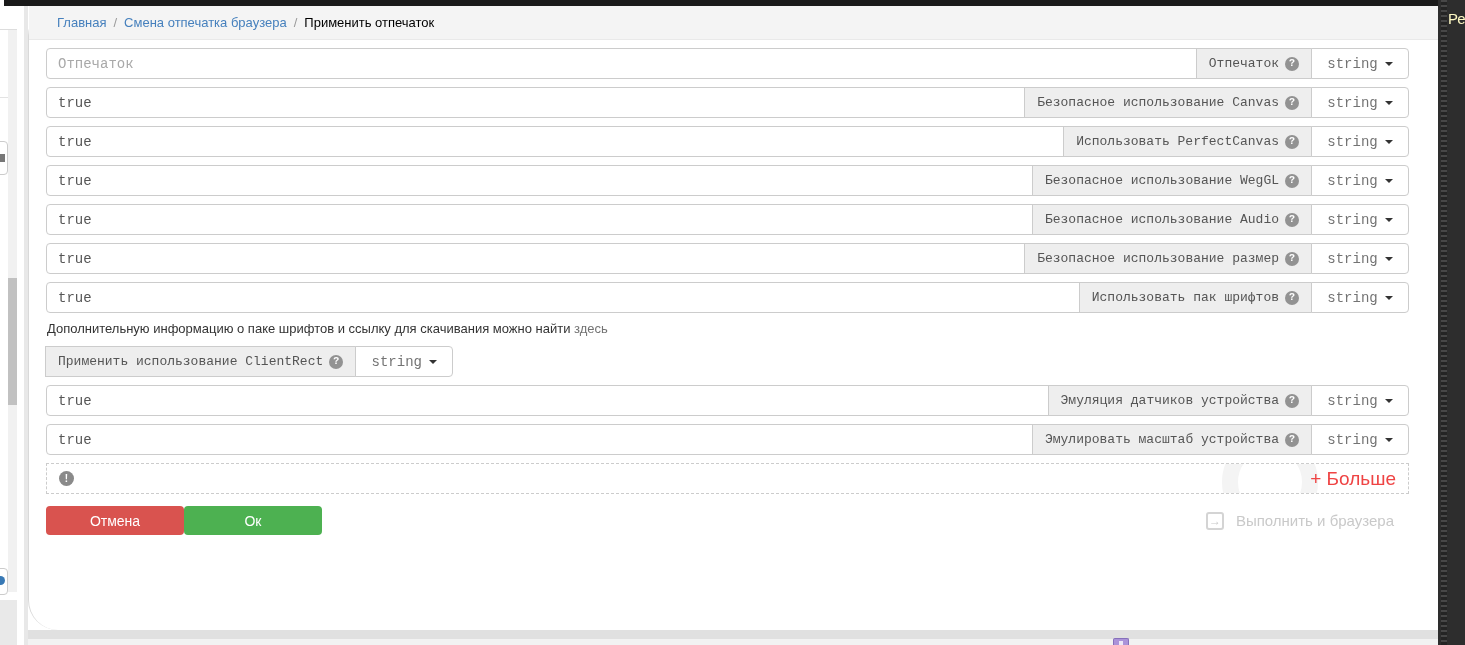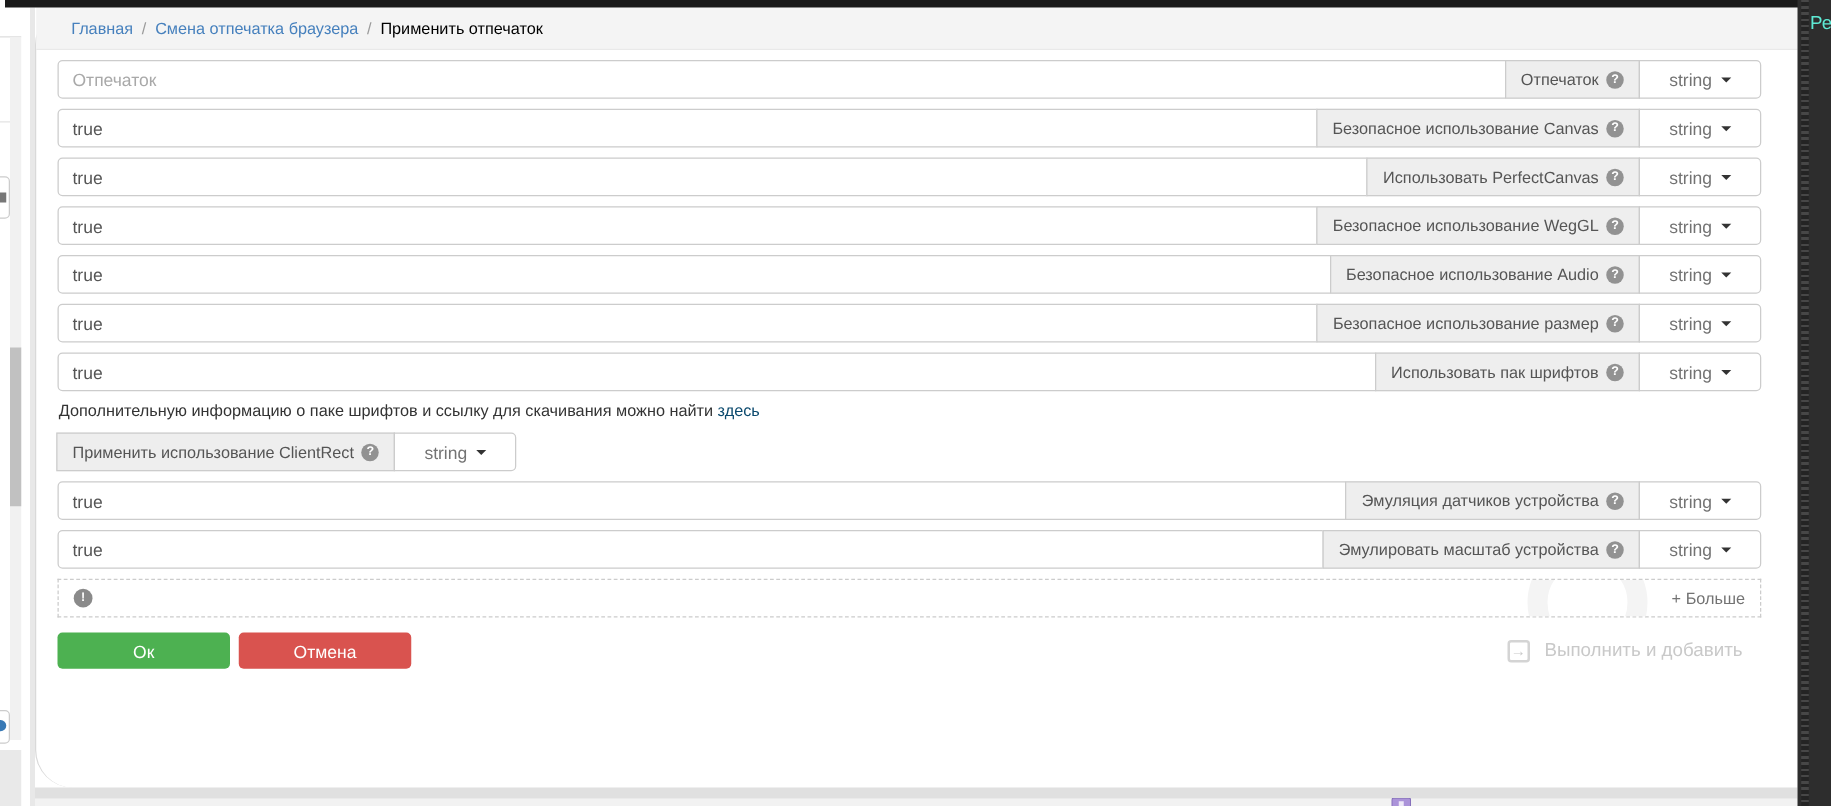--- a/index.html
+++ b/index.html
@@ -7,21 +7,21 @@
   body {
     width:1465px; height:645px; position:relative; overflow:hidden;
     background:#ffffff; font-family:"Liberation Sans", sans-serif;
   }
 
   
   .dark-top    { position:absolute; left:4px; top:0; width:1461px; height:6px; background:#1a1a1a; z-index:5; }
   .right-panel { position:absolute; left:1438px; top:0; width:27px; height:645px; background:#2d2d2d; z-index:6; }
   .right-scrollbar { position:absolute; left:3px; top:0; width:6px; height:645px;
     background:repeating-linear-gradient(180deg,#474747 0 2px,#242424 2px 5px); }
-  .right-panel-label { position:absolute; left:10px; top:10px; color:#5eead4; font-size:15px; white-space:nowrap; }
+  .right-panel-label { position:absolute; left:10px; top:10px; color:#fef9c3; font-size:15px; white-space:nowrap; }
 
   .ul-line1 { position:absolute; left:0; top:29px; width:17px; height:1px; background:#dddddd; }
   .ul-line2 { position:absolute; left:0; top:97px; width:8px; height:1px; background:#e3e3e3; }
   .ul-track { position:absolute; left:8px; top:30px; width:9px; height:562px; background:#f1f1f1; }
   .ul-thumb { position:absolute; left:8px; top:278px; width:9px; height:127px; background:#c1c1c1; }
   .ul-frag1 { position:absolute; left:-9px; top:141px; width:17px; height:34px; background:#fff;
               border:1px solid #ccc; border-radius:4px; }
   .ul-frag1-glyph { position:absolute; right:2px; top:12px; width:6px; height:8px; background:#777; }
   .ul-frag2 { position:absolute; left:-9px; top:568px; width:17px; height:27px; background:#fff;
               border:1px solid #ccc; border-radius:4px; }
@@ -41,45 +41,45 @@
   .crumb-bar { height:34px; background:#f4f4f4; border-bottom:1px solid #e9e9e9;
     display:flex; align-items:center; padding-left:28px; font-size:13px; color:#9a9a9a; }
   .crumb-bar a { text-decoration:none; }
   .crumb-link { color:#4680bd; cursor:pointer; }
   .crumb-sep { margin:0 7px; color:#9a9a9a; }
   .crumb-current { color:#000000; }
 
   .content { padding:8px 29px 0 17px; }
 
   
-  .irow { display:flex; height:31px; margin-bottom:8px; }
+  .irow { display:flex; height:31px; margin-bottom:8px;font-family:Liberation Mono, monospace; }
   .iinput { flex:1; min-width:0; border:1px solid #ccc; border-radius:4px 0 0 4px;
     padding:0 11px; font-size:14px; color:#555; font-family:inherit; outline:none; }
   .iinput::placeholder { color:#a9a9a9; }
   .iaddon { display:flex; align-items:center; gap:6px; padding:0 12px; background:#eeeeee;
     border:1px solid #ccc; margin-left:-1px; font-size:13px; color:#555; white-space:nowrap; }
   .help-icon { width:14px; height:14px; border-radius:50%; background:#929292; color:#fff;
     font-size:10px; font-weight:bold; display:flex; align-items:center; justify-content:center; cursor:pointer; }
   .type-btn { width:98px; flex:none; display:flex; align-items:center; justify-content:center; gap:7px;
     background:#fff; border:1px solid #ccc; margin-left:-1px; border-radius:0 4px 4px 0;
     font-size:14px; color:#737373; font-family:inherit; cursor:pointer; padding:0; }
   .caret { width:0; height:0; border-left:4px solid transparent; border-right:4px solid transparent;
     border-top:4px solid #333; margin-top:1px; }
 
   .fonts-note { margin:7px 0 10px 1px; font-size:13px; color:#333; }
-  .fonts-note a { color:#0c4a6e; text-decoration:none; cursor:pointer; }
+  .fonts-note a { color:#737373; text-decoration:none; cursor:pointer; }
 
   .info-box { height:31px; border:1px dashed #cccccc; display:flex; align-items:center; gap:10px;
     padding:0 12px; font-size:13px; color:#333; position:relative; overflow:hidden; background:#fff; }
   .info-box::before { content:""; position:absolute; right:90px; top:-30px; width:64px; height:64px;
     border:16px solid #f4f4f4; border-radius:50%; }
   .info-icon { width:15px; height:15px; border-radius:50%; background:#8a8a8a; color:#fff; font-size:10px;
     font-weight:bold; display:flex; align-items:center; justify-content:center; flex:none; z-index:1; }
   .info-text { z-index:1; }
-  .more-link { margin-left:auto; color:#737373; font-size:13px; text-decoration:none; cursor:pointer; z-index:1; }
+  .more-link { margin-left:auto; color:#ef4444; font-size:19px; text-decoration:none; cursor:pointer; z-index:1; }
 
   .actions { display:flex; align-items:center; margin-top:12px; }
   .btn { height:29px; width:138px; border:none; border-radius:4px; color:#fff; font-size:14px;
     font-family:inherit; cursor:pointer; }
   .btn-ok { background:#4db151; margin-right:7px; }
   .btn-cancel { background:#d9534f; }
   .run-add { margin-left:auto; margin-right:15px; display:flex; align-items:center; gap:12px;
     color:#c9c9c9; font-size:15px; cursor:pointer; }
   .run-add-icon { width:18px; height:18px; border:2px solid #d4d4d4; border-radius:3px; color:#c9c9c9;
     display:flex; align-items:center; justify-content:center; font-size:12px; line-height:1; }
@@ -246,21 +246,21 @@
     </button>
   </div>
 </div>
 
     <div class="info-box">
       <span class="info-icon">!</span>
       <a class="more-link">+ Больше</a>
     </div>
 
     <div class="actions">
+      <button class="btn btn-cancel">Отмена</button>
       <button class="btn btn-ok">Ок</button>
-      <button class="btn btn-cancel">Отмена</button>
       <div class="run-add">
         <span class="run-add-icon">→</span>
-        <span>Выполнить и добавить</span>
+        <span>Выполнить и браузера</span>
       </div>
     </div>
   </div>
 </div>
 
 </body></html>

